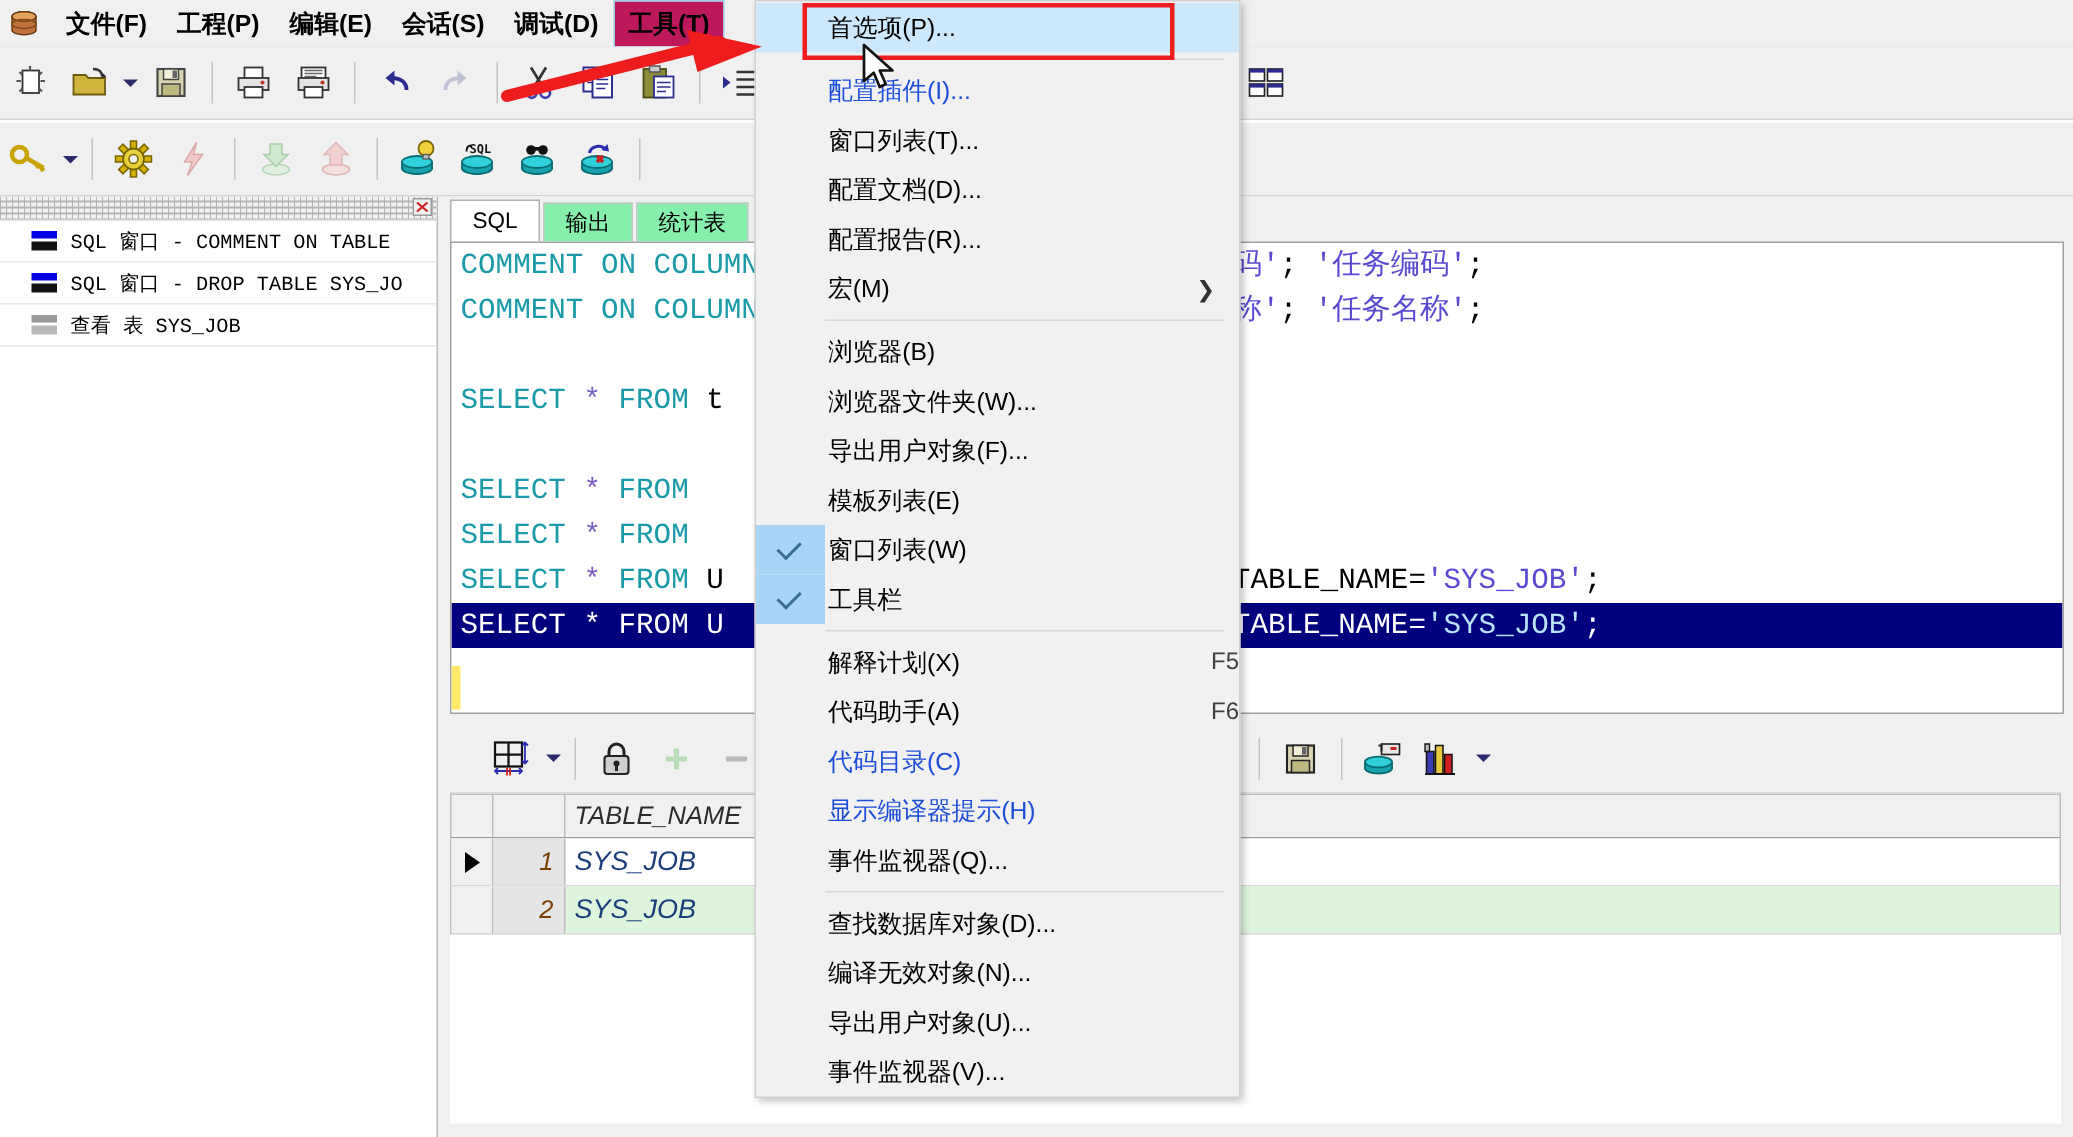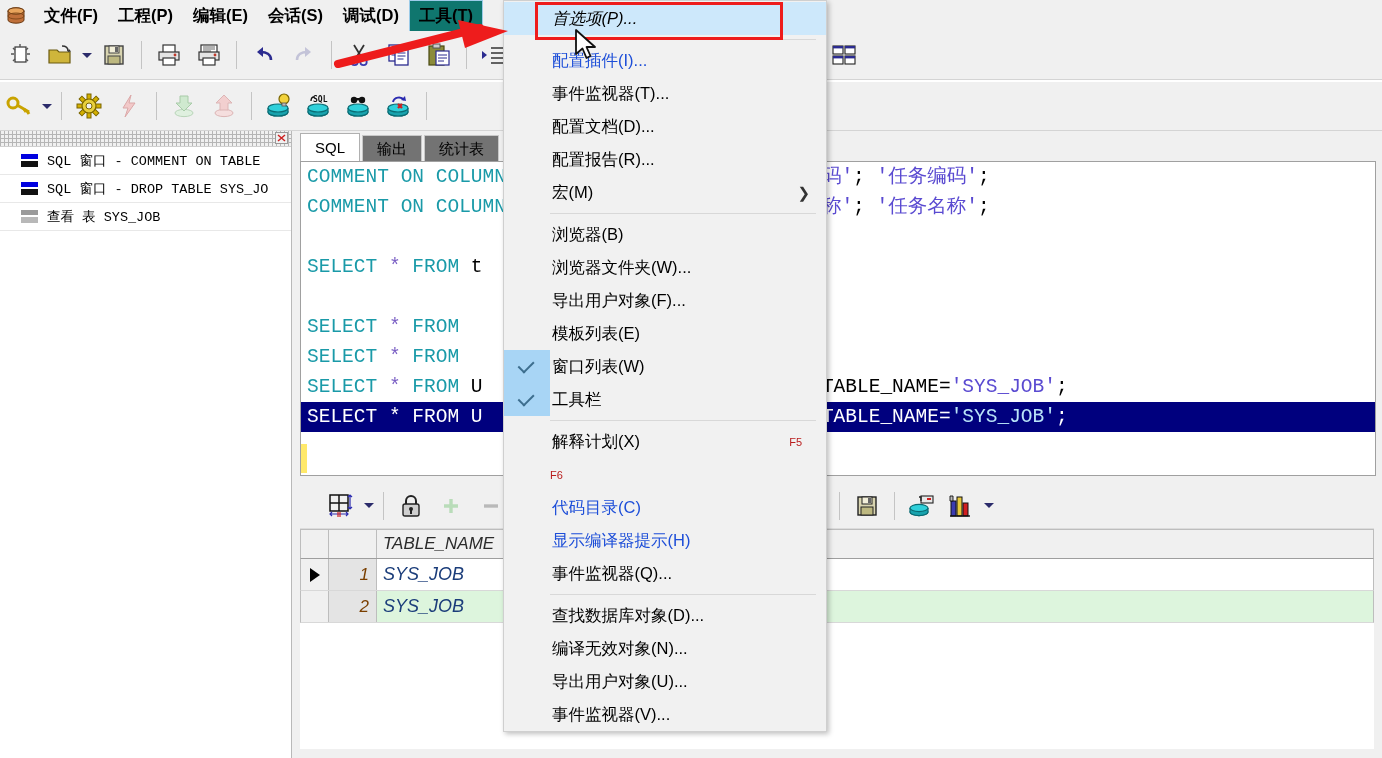--- a/index.html
+++ b/index.html
@@ -14,21 +14,21 @@
     position:absolute;left:0;top:0;width:1382px;height:31px;
     background:#f0f0f0;border-bottom:1px solid #d9d9d9;
     display:flex;align-items:center;
   }
   #applogo{width:22px;height:22px;margin:0 6px 0 6px;position:relative;flex:none;}
   .db-cyl{position:absolute;left:1px;top:2px;width:18px;height:17px;}
   .menu-item{
     font-size:16.5px;color:#000;padding:4px 9px;margin:0 1px;white-space:nowrap;
     font-weight:bold;
   }
-  .menu-item.open{background:#0f766e;outline:1px solid #9ccbe8;}
+  .menu-item.open{background:#be185d;outline:1px solid #9ccbe8;}
   
   .toolbar{
     position:absolute;left:0;width:1382px;height:48px;background:#f0f0f0;
     border-bottom:1px solid #d4d4d4;display:flex;align-items:center;
   }
   #toolbar1{top:31px;}
   #toolbar2{top:82px;height:48px;}
   .tb-btn{width:40px;height:40px;display:flex;align-items:center;justify-content:center;flex:none;position:relative;}
   .tb-sep{width:1px;height:28px;background:#c4c4c4;margin:0 7px;flex:none;}
   .tb-caret{width:14px;height:40px;display:flex;align-items:center;justify-content:center;flex:none;}
@@ -49,21 +49,21 @@
     height:27px;display:flex;align-items:center;padding-left:20px;
     font-family:"Liberation Mono","DejaVu Sans Mono",monospace;
     font-size:13.5px;color:#000;white-space:nowrap;border-bottom:1px solid #e8e8e8;
   }
   .wl-ico{width:20px;height:16px;margin-right:7px;flex:none;}
   
   #editorpanel{position:absolute;left:292px;top:131px;width:1090px;height:627px;background:#f0f0f0;}
   #tabstrip{height:30px;background:#f0f0f0;display:flex;align-items:flex-end;padding-left:8px;}
   .tab{
     height:25px;line-height:25px;padding:0 14px;font-size:15px;color:#000;
-    background:#737373;border:1px solid #c8c8c8;border-bottom:none;margin-right:2px;white-space:nowrap;
+    background:#86efac;border:1px solid #c8c8c8;border-bottom:none;margin-right:2px;white-space:nowrap;
   }
   .tab.active{background:#ffffff;border-color:#b0b0b0;height:27px;line-height:27px;color:#000;}
   #sqlarea{
     position:absolute;left:8px;top:30px;width:1074px;height:313px;background:#ffffff;
     border:1px solid #a0a0a0;overflow:hidden;
   }
   .sqlline{
     height:30px;line-height:30px;white-space:pre;
     font-family:"Liberation Mono","DejaVu Sans Mono",monospace;font-size:19.5px;padding-left:6px;
   }
@@ -97,24 +97,24 @@
     position:absolute;left:503px;top:0px;width:322px;background:#f1f1f1;
     border:1px solid #cfcfcf;box-shadow:2px 2px 5px rgba(0,0,0,.25);z-index:40;
     padding:1px 0 0 0;
   }
   .mi{
     height:33px;display:flex;align-items:center;position:relative;
     font-size:16.5px;color:#000;white-space:nowrap;
   }
   .mi .gutter{width:46px;height:100%;flex:none;display:flex;align-items:center;justify-content:center;}
   .mi .lbl{flex:1;padding-left:2px;}
-  .mi .acc{padding-right:24px;font-size:11px;color:#b91c1c;}
+  .mi .acc{font-size:16px;color:#404040;}
   .mi .sub{position:absolute;right:16px;font-size:15px;color:#333;}
   .mi.disabled{color:#1d4ed8;}
-  .mi.highlight{background:#cde8fb;font-style:italic;}
+  .mi.highlight{background:#cde8fb;}
   .mi .gutter.checked{background:#a8d5f5;}
   .mi .gutter.checked::after{
     content:"";width:13px;height:7px;border-left:2.6px solid #3d6e8e;border-bottom:2.6px solid #3d6e8e;
     transform:rotate(-45deg) translateY(-2px);
   }
   .msep{height:1px;background:#d8d8d8;margin:4px 10px 4px 46px;}
   
   #redbox{position:absolute;left:535px;top:2px;width:242px;height:32px;border:3px solid #ee1c1c;z-index:45;pointer-events:none;}
   
   #redarrow{position:absolute;left:330px;top:18px;width:210px;height:50px;z-index:46;pointer-events:none;}
@@ -576,21 +576,21 @@
       <div class="gutter"></div>
       <div class="lbl">首选项(P)...</div>
     </div>
     <div class="msep"></div>
     <div class="mi disabled">
       <div class="gutter"></div>
       <div class="lbl">配置插件(I)...</div>
     </div>
     <div class="mi">
       <div class="gutter"></div>
-      <div class="lbl">事件监视器(T)...</div>
+      <div class="lbl">窗口列表(T)...</div>
     </div>
     <div class="mi">
       <div class="gutter"></div>
       <div class="lbl">配置文档(D)...</div>
     </div>
     <div class="mi">
       <div class="gutter"></div>
       <div class="lbl">配置报告(R)...</div>
     </div>
     <div class="mi">
@@ -624,20 +624,21 @@
       <div class="lbl">工具栏</div>
     </div>
     <div class="msep"></div>
     <div class="mi">
       <div class="gutter"></div>
       <div class="lbl">解释计划(X)</div>
       <div class="acc">F5</div>
     </div>
     <div class="mi">
       <div class="gutter"></div>
+      <div class="lbl">代码助手(A)</div>
       <div class="acc">F6</div>
     </div>
     <div class="mi disabled">
       <div class="gutter"></div>
       <div class="lbl">代码目录(C)</div>
     </div>
     <div class="mi disabled">
       <div class="gutter"></div>
       <div class="lbl">显示编译器提示(H)</div>
     </div>

